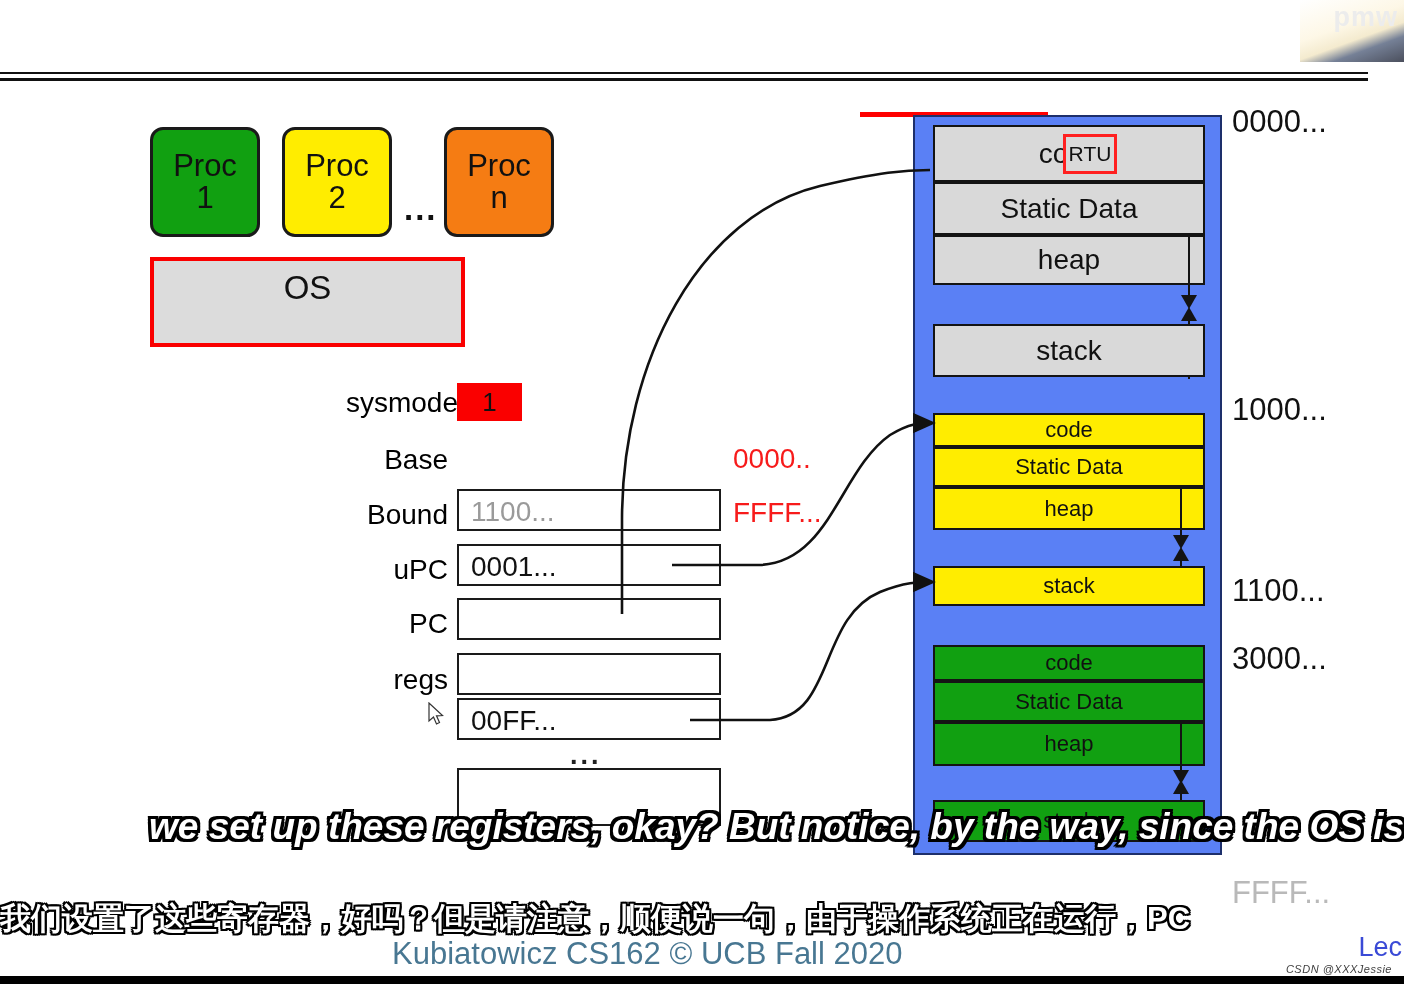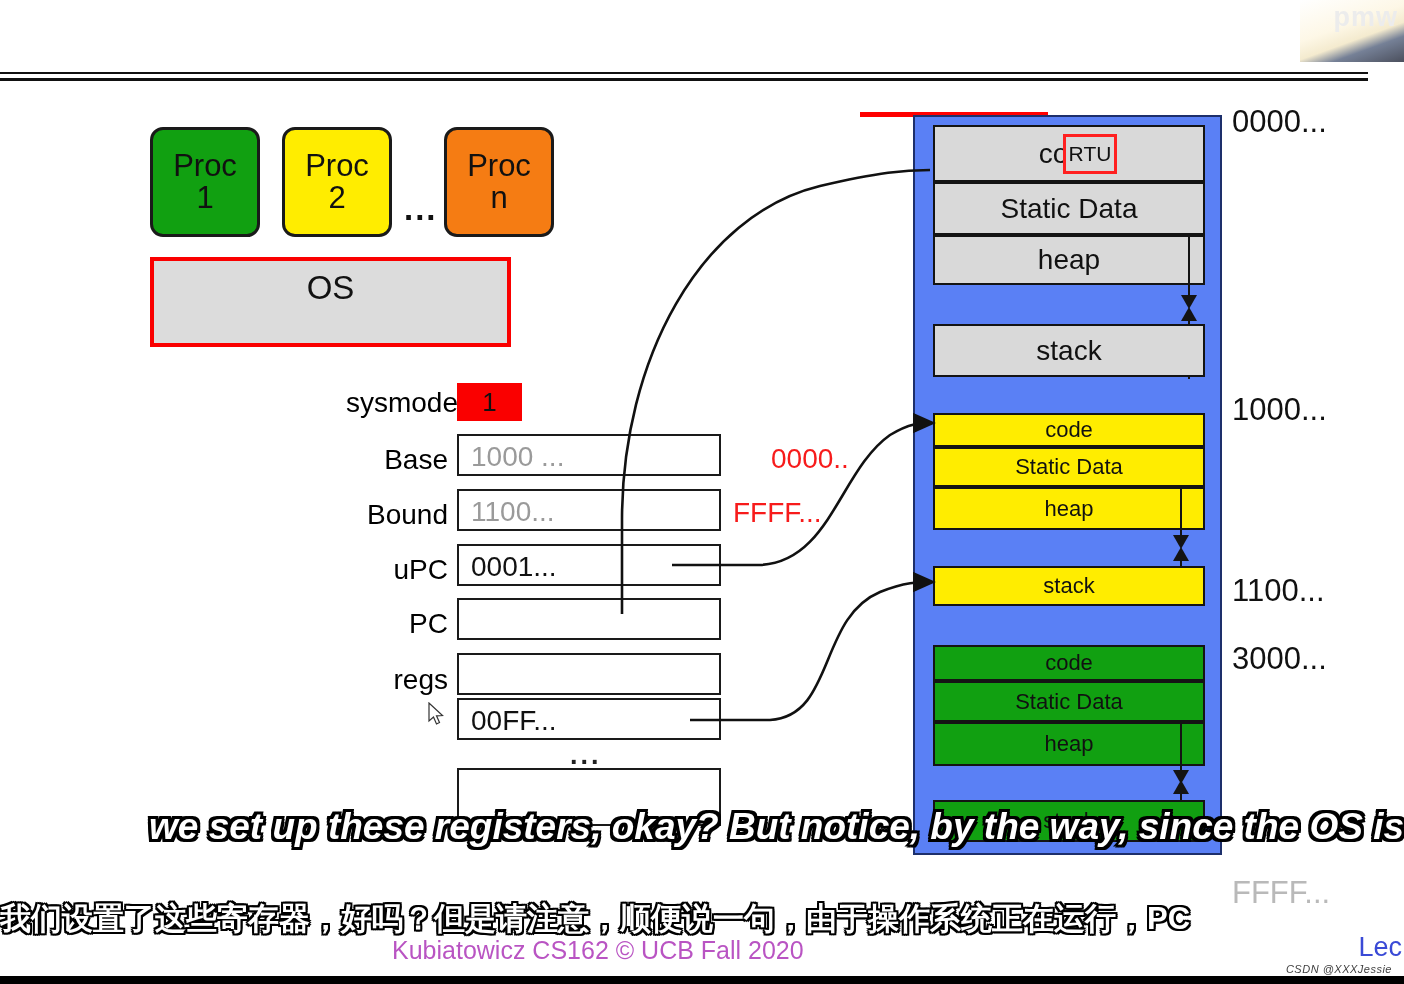--- a/index.html
+++ b/index.html
@@ -77,21 +77,21 @@
     position: absolute;
     left: 404px; top: 190px;
     font-size: 33px;
     font-weight: 700;
     color: #111;
     letter-spacing: 2px;
   }
   .os-box {
     position: absolute;
     left: 150px; top: 257px;
-    width: 361px; height: 90px;
+    width: 315px; height: 90px;
     background: #dcdcdc;
     border: 4px solid #fa0000;
     display: flex;
     align-items: flex-start;
     justify-content: center;
     padding-top: 8px;
     font-size: 33px;
     color: #111;
   }
 
@@ -221,22 +221,22 @@
   .cursor {
     position: absolute;
     left: 428px; top: 702px;
     width: 18px; height: 26px;
   }
 
   
   .footer-cite {
     position: absolute;
     left: 392px; top: 936px;
-    font-size: 25px;
-    color: #a21caf;
+    font-size: 31px;
+    color: #0c4a6e;
     opacity: 0.75;
     white-space: nowrap;
   }
   .footer-lec {
     position: absolute;
     right: 2px; top: 932px;
     font-size: 27px;
     color: #3a4ad6;
     white-space: nowrap;
   }
@@ -320,38 +320,37 @@
   <div class="os-box">
     <span>OS</span>
   </div>
 
   <div class="reg-label" style="left:328px; top:387px;">sysmode</div>
   <div class="sysmode-box">
     <span>1</span>
   </div>
 
   <div class="reg-label" style="left:318px; top:444px;">Base</div>
-  <div class="reg-box gray" style="top:434px;">1000 ...</div>
 
   <div class="reg-label" style="left:318px; top:499px;">Bound</div>
   <div class="reg-box gray" style="top:489px;">1100...</div>
 
   <div class="reg-label" style="left:318px; top:554px;">uPC</div>
   <div class="reg-box" style="top:544px;">0001...</div>
 
   <div class="reg-label" style="left:318px; top:608px;">PC</div>
   <div class="reg-box" style="top:598px;"></div>
 
   <div class="reg-label" style="left:318px; top:664px;">regs</div>
   <div class="reg-box" style="top:653px;"></div>
   <div class="reg-box" style="top:698px;">00FF...</div>
   <div class="reg-dots">...</div>
   <div class="reg-box" style="top:768px; height:58px;"></div>
 
-  <div class="addr-red" style="left:771px; top:443px;">0000..</div>
+  <div class="addr-red" style="left:733px; top:443px;">0000..</div>
   <div class="addr-red" style="left:733px; top:497px;">FFFF...</div>
 
   <svg class="cursor" viewBox="0 0 18 26">
     <path d="M1 1 L1 19 L5.5 15 L8.5 22 L11.5 20.5 L8.5 13.8 L14.5 13.5 Z" fill="#ffffff" stroke="#333" stroke-width="1.2"></path>
   </svg>
 
   <div class="red-line"></div>
   <div class="mem-col">
 
     <div class="seg gray" style="top:8px;  height:57px; font-size:28px;">code</div>

